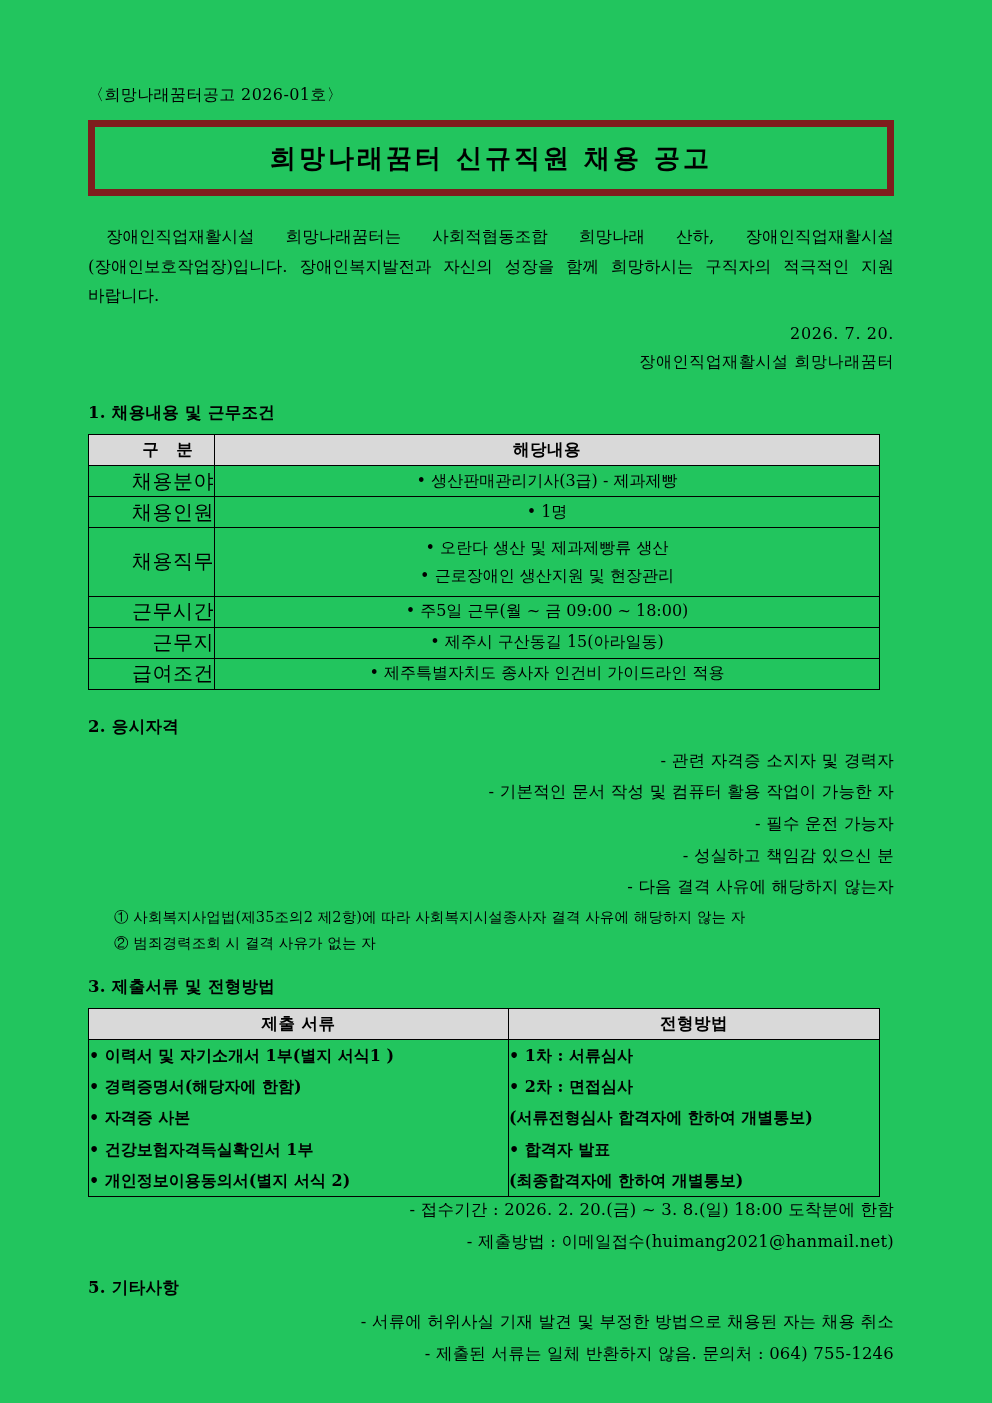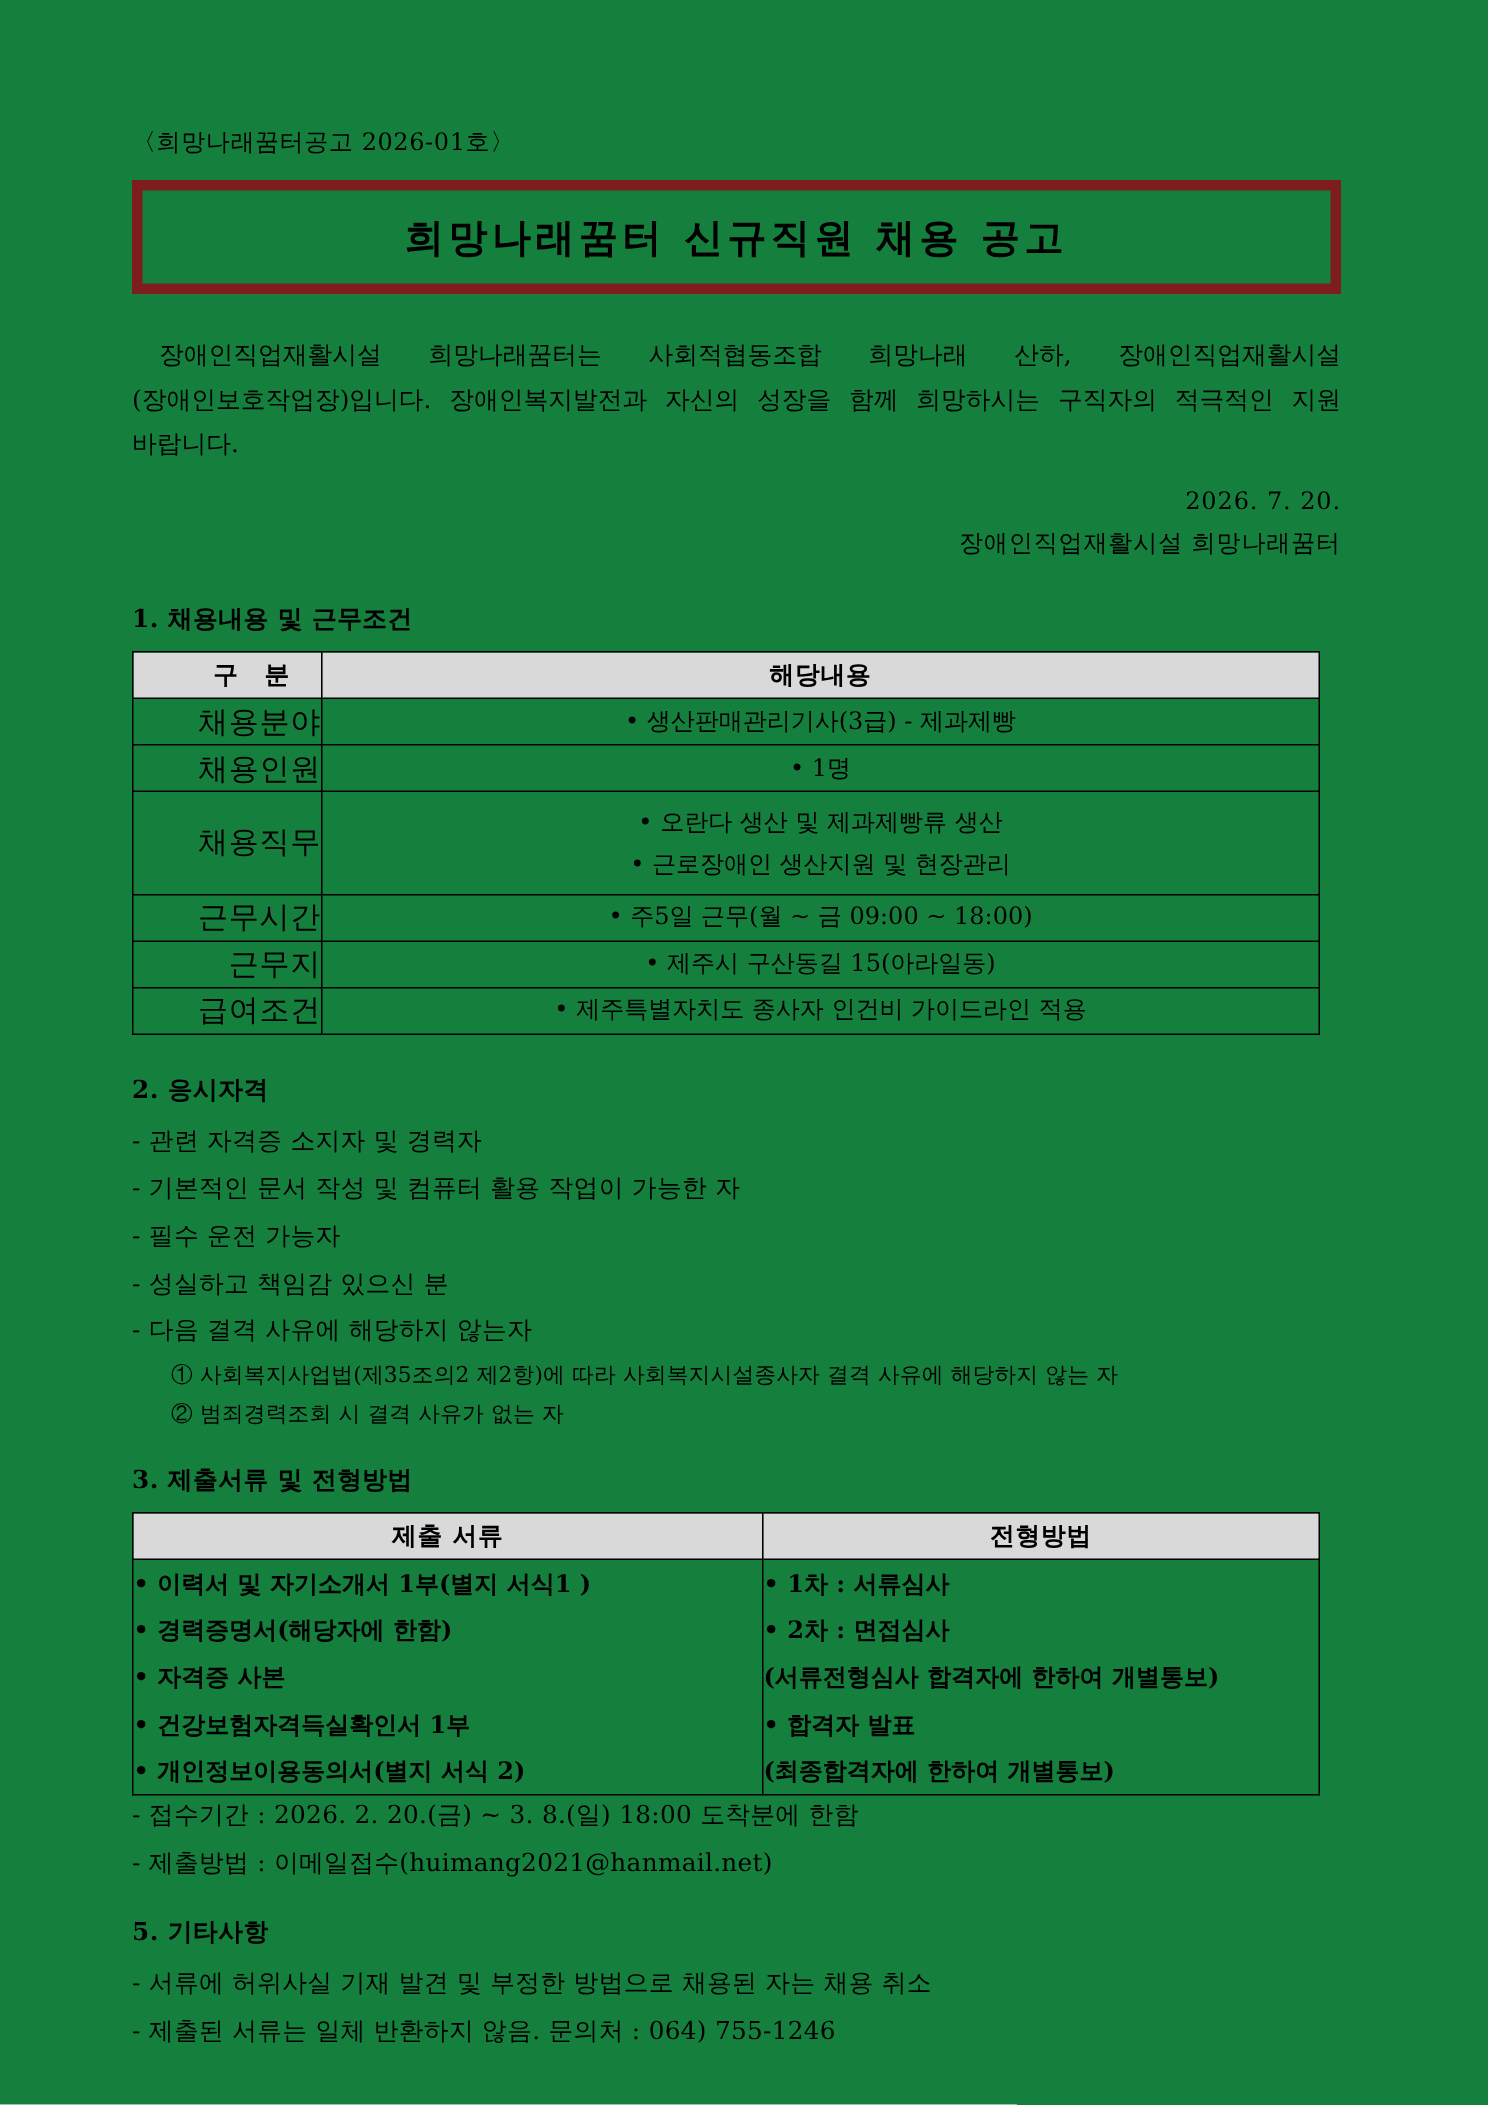--- a/index.html
+++ b/index.html
@@ -5,21 +5,21 @@
   html, body {
     margin: 0;
     padding: 0;
     background: #ffffff;
   }
   .page {
     position: relative;
     width: 992px;
     height: 1403px;
     margin: 0 auto;
-    background: #15803d;
+    background: #22c55e;
     color: #000000;
     font-family: "DejaVu Serif", "Liberation Serif", serif;
     box-sizing: border-box;
     overflow: hidden;
   }
   .content {
     position: absolute;
     left: 88px;
     top: 84px;
     width: 806px;
@@ -81,20 +81,21 @@
   }
   .sec-head.tight { margin-top: 22px; }
 
   
   .dash-line {
     font-size: 16.5px;
     line-height: 1.62;
     margin: 0 0 5px 0;
     white-space: nowrap;
     letter-spacing: 0.2px;
+    text-align: right;
   }
   .circ-line {
     font-size: 14.5px;
     line-height: 1.55;
     margin: 0 0 3px 0;
     padding-left: 26px;
     white-space: nowrap;
     letter-spacing: 0.1px;
   }
 

